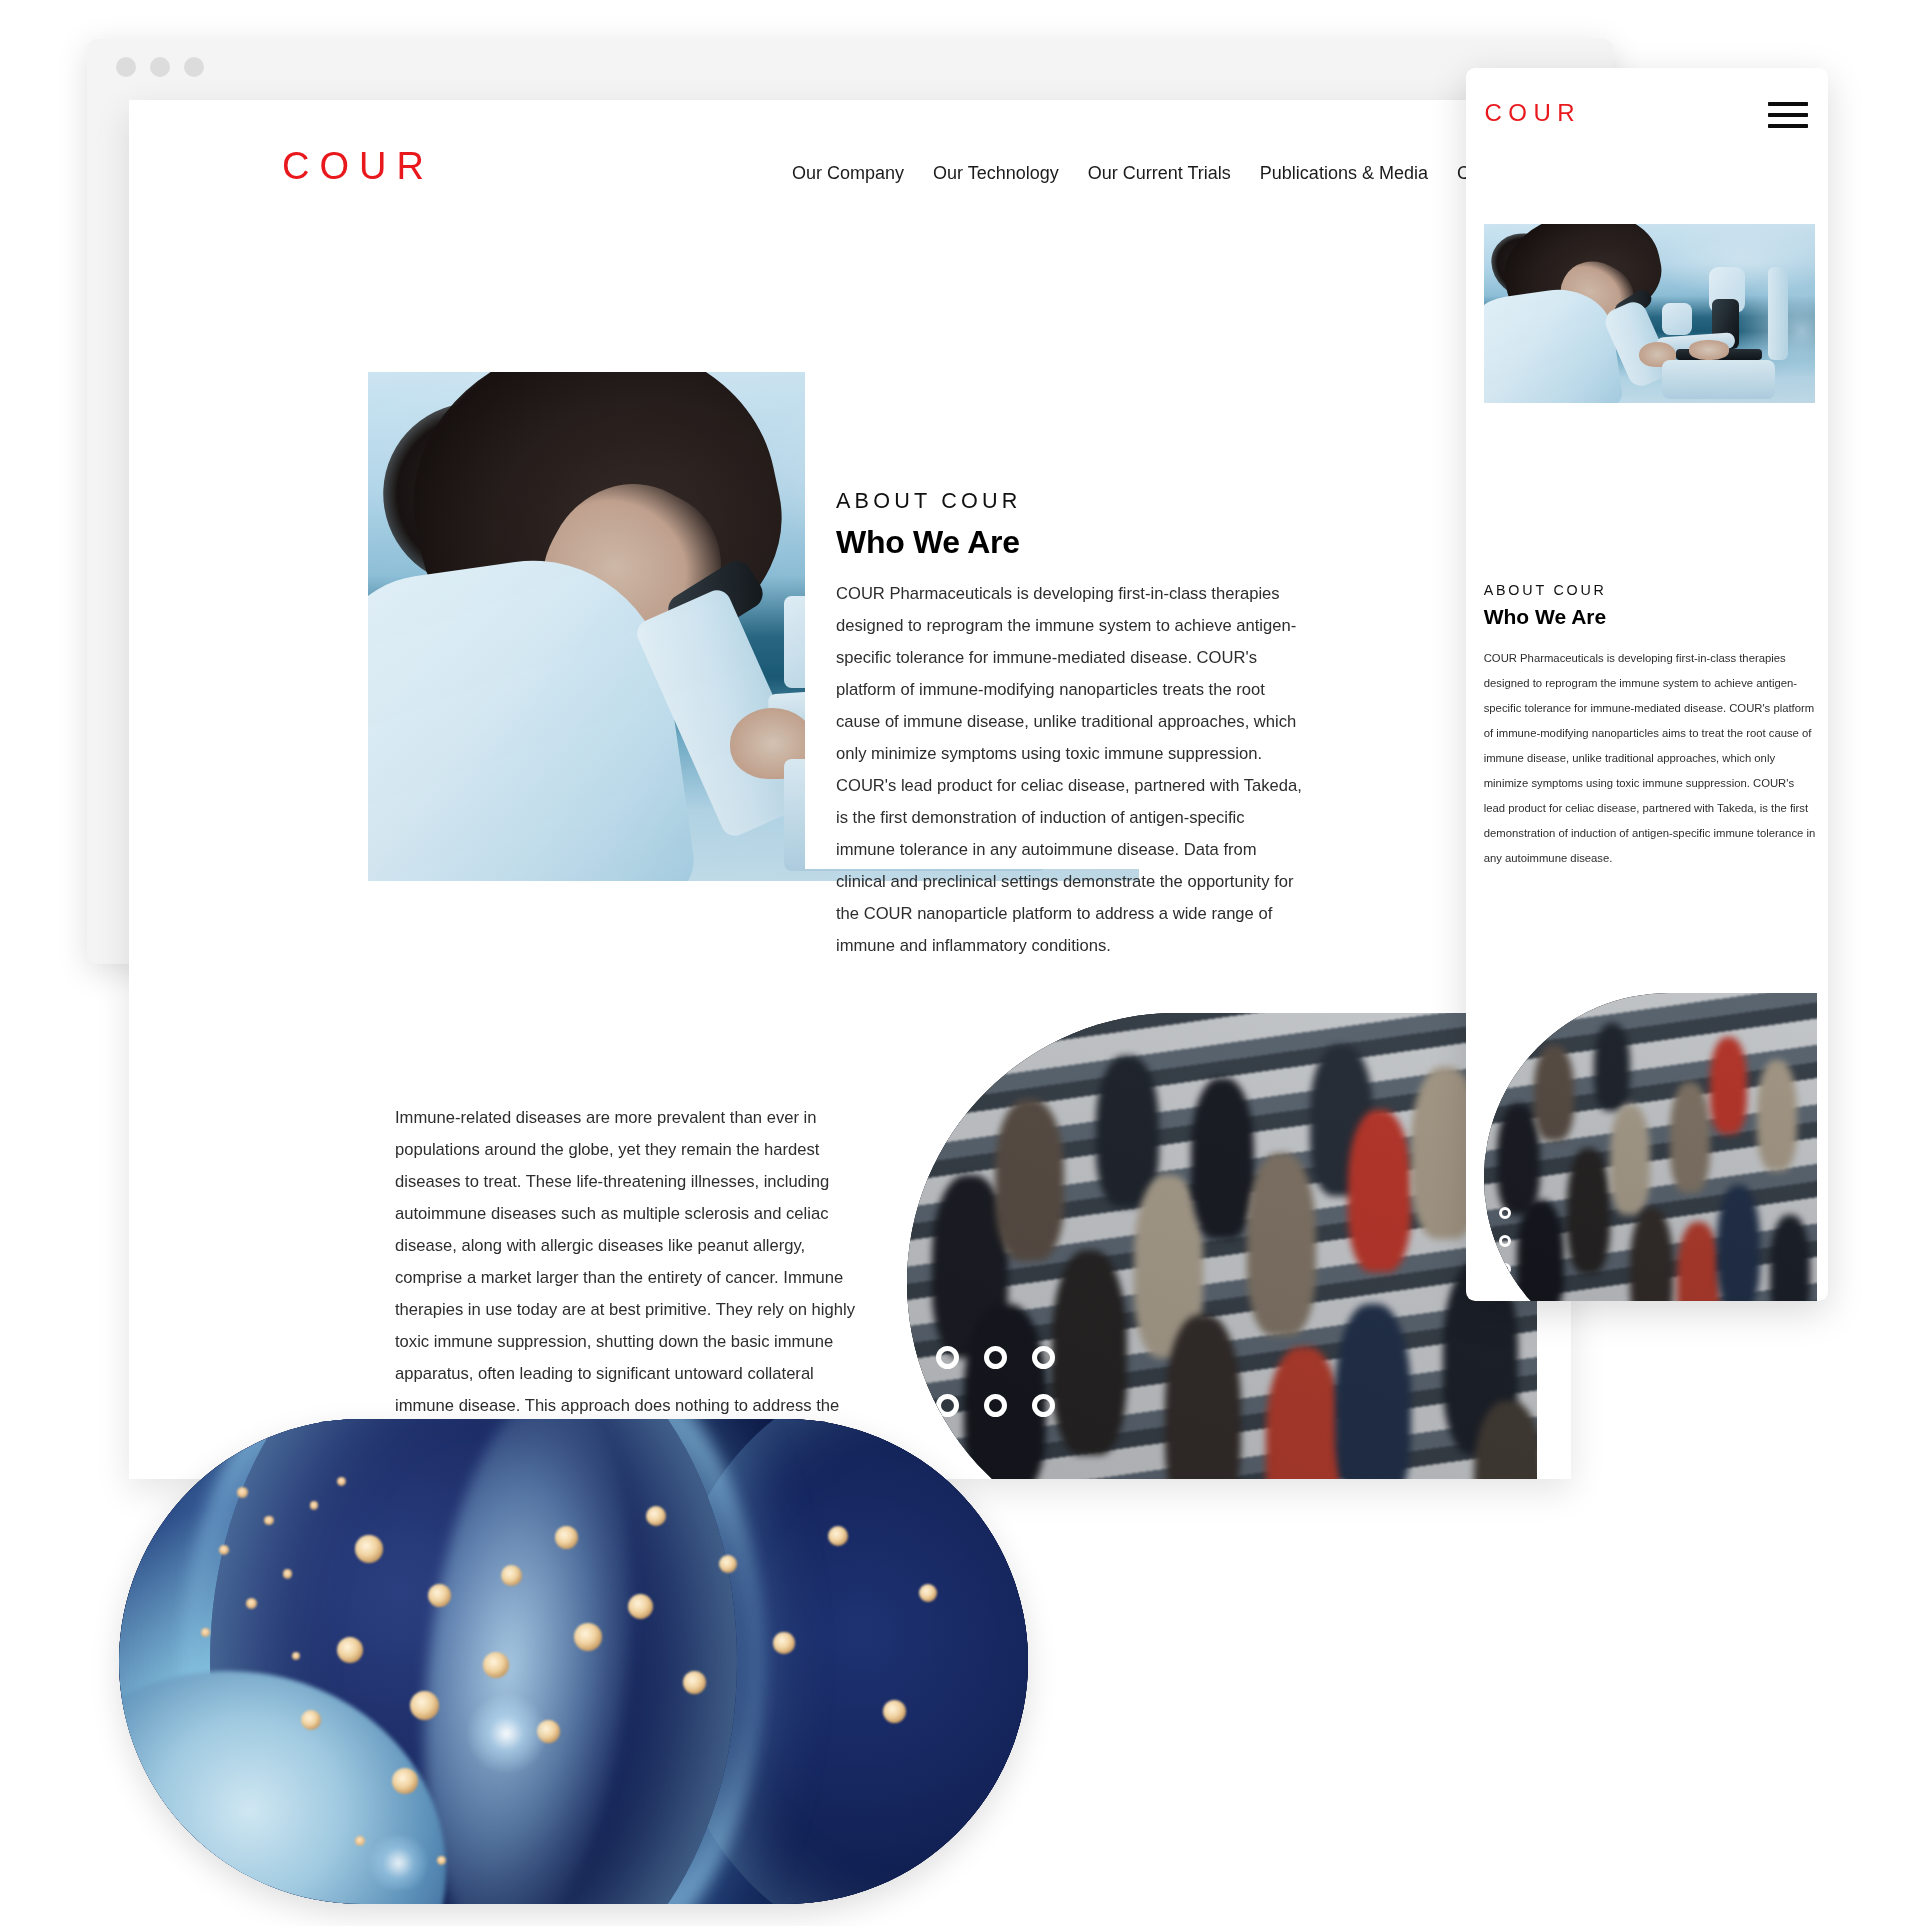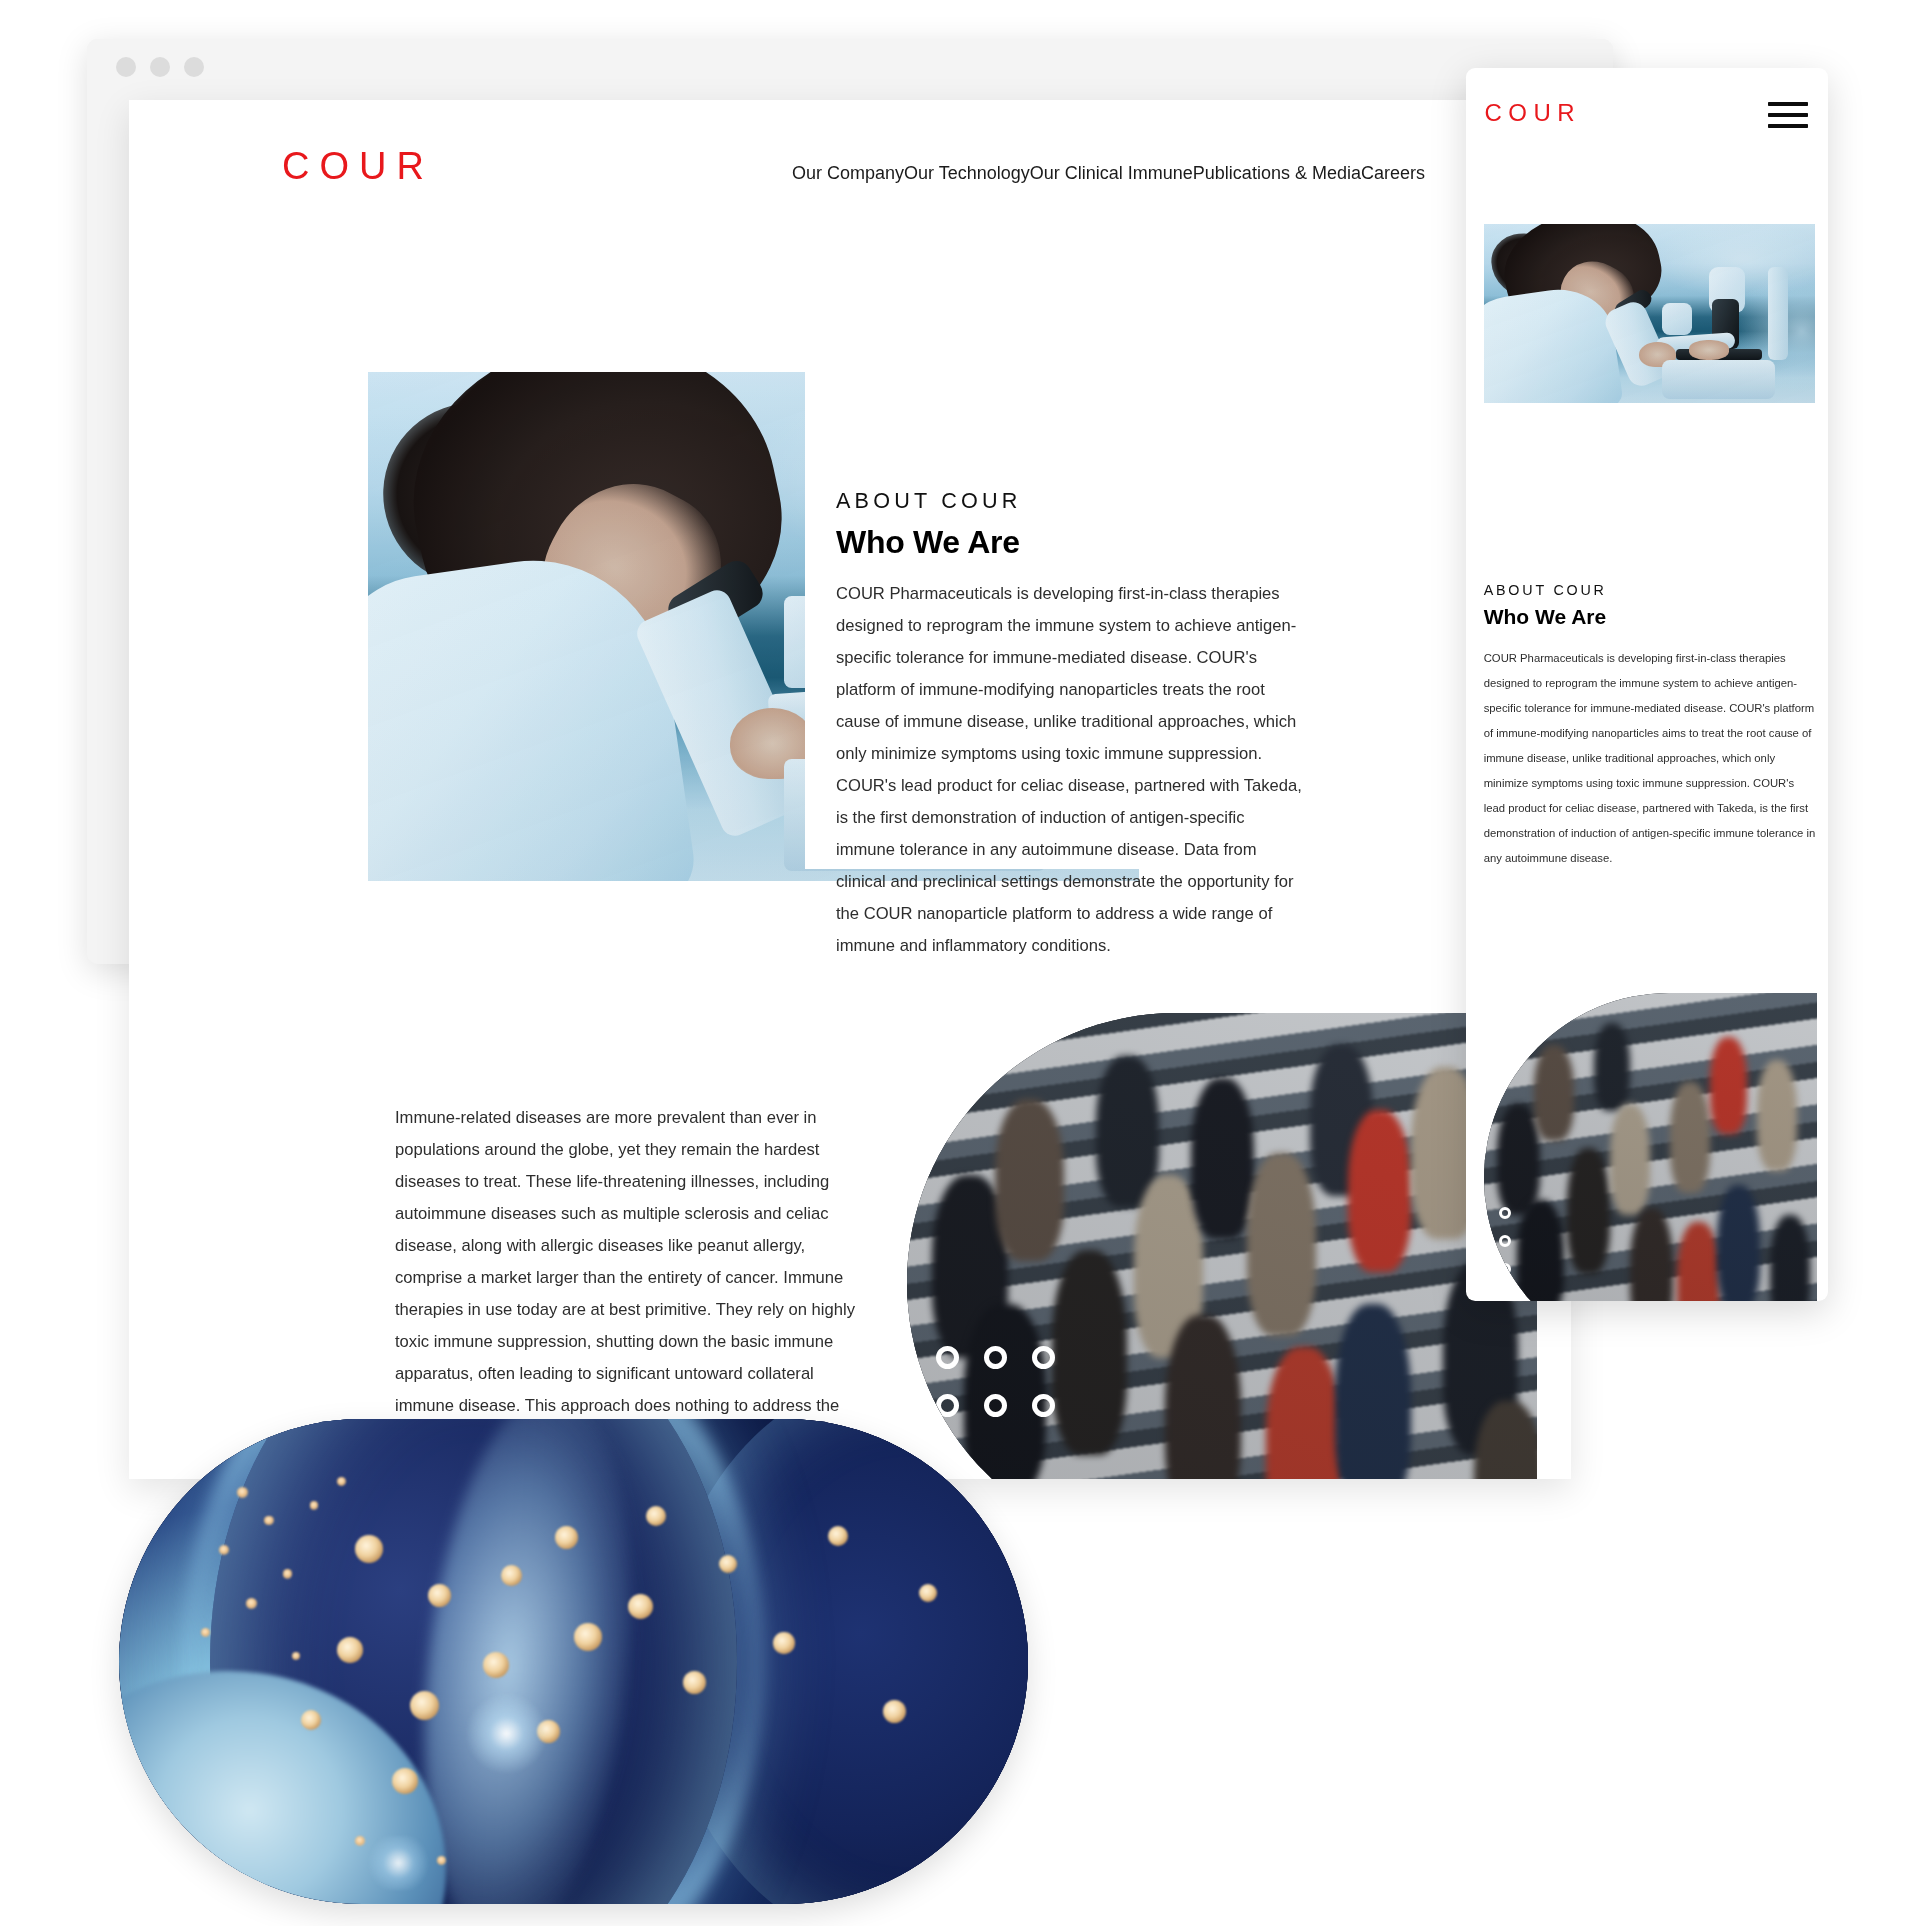--- a/index.html
+++ b/index.html
@@ -80,20 +80,21 @@
     letter-spacing: 10px;
     color: #e8181c;
     font-weight: 400;
     font-family: "Liberation Sans", sans-serif;
   }
   .nav {
     position: absolute;
     left: 663px;
     top: 63px;
     display: flex;
+    gap: 29px;
     white-space: nowrap;
   }
   .nav a {
     font-size: 18px;
     color: #1b1b1b;
     text-decoration: none;
     font-weight: 400;
   }
 
   
@@ -531,21 +532,21 @@
   </div>
 
   <div class="desktop-page">
 
     <div class="site-header"></div>
     <div class="logo">COUR</div>
 
     <nav class="nav">
       <a href="#">Our Company</a>
       <a href="#">Our Technology</a>
-      <a href="#">Our Clinical Immune</a>
+      <a href="#">Our Current Trials</a>
       <a href="#">Publications &amp; Media</a>
       <a href="#">Careers</a>
     </nav>
 
     <div class="lab-photo">
       <div class="lab-scene">
         <div class="lab-bg"></div>
         <div class="lab-bg2"></div>
         <div class="scope-tower"></div>
         <div class="scope-right-post"></div>

